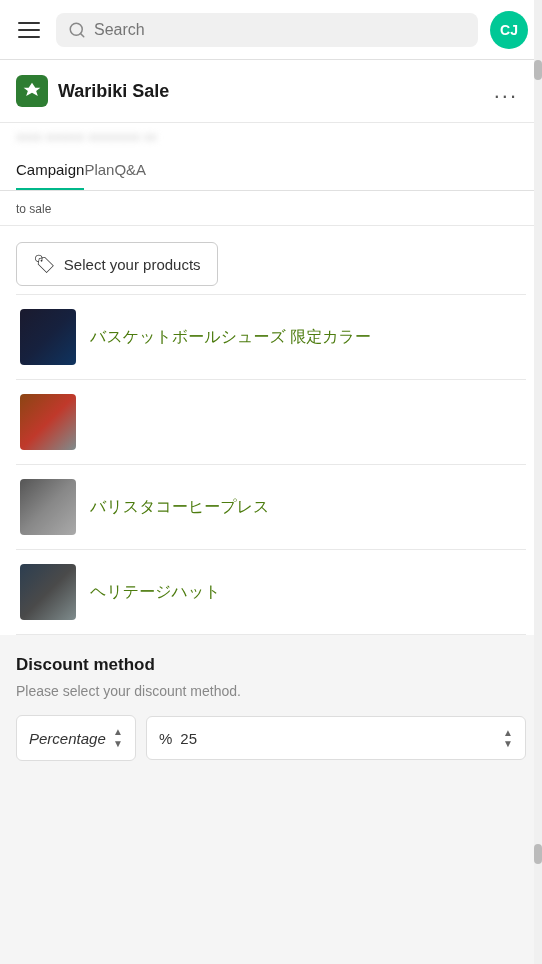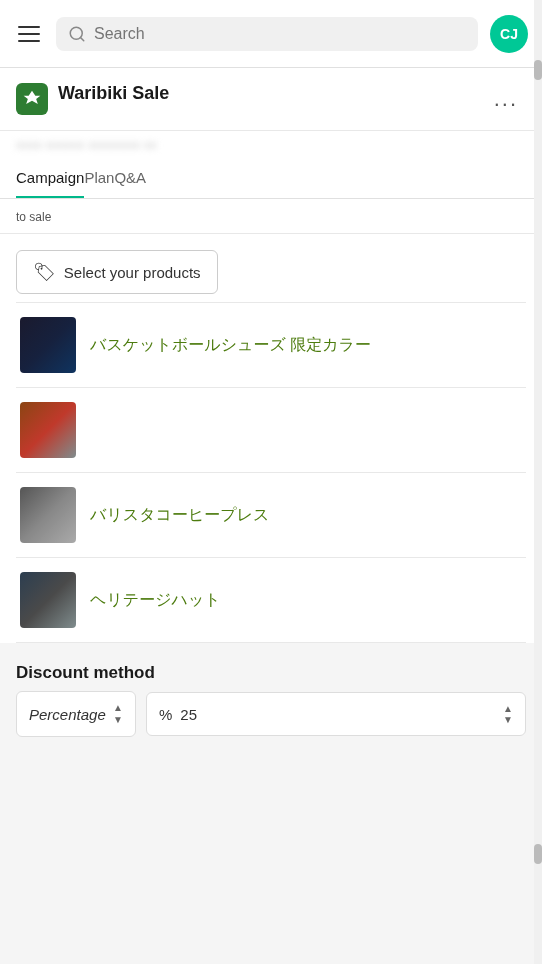--- a/index.html
+++ b/index.html
@@ -14,21 +14,21 @@
     }
 
     
     .top-bar {
       display: flex;
       align-items: center;
       gap: 12px;
       padding: 10px 14px;
       background: #fff;
       border-bottom: 1px solid #e0e0e0;
-      height: 68px;
+      height: 60px;
     }
 
     .hamburger-btn {
       background: none;
       border: none;
       cursor: pointer;
       padding: 4px;
       display: flex;
       flex-direction: column;
       gap: 5px;
@@ -85,20 +85,21 @@
       display: flex;
       align-items: center;
       justify-content: space-between;
       padding: 14px 16px;
       background: #fff;
       border-bottom: 1px solid #e8e8e8;
     }
 
     .app-header-left {
       display: flex;
+      align-items: center;
       gap: 10px;
     }
 
     .app-logo {
       width: 32px;
       height: 32px;
       background: #2e7d32;
       border-radius: 6px;
       display: flex;
       align-items: center;
@@ -429,20 +430,21 @@
 
     <div class="product-item">
       <div class="product-thumb thumb-hat"></div>
       <span class="product-name">ヘリテージハット</span>
     </div>
   </div>
 </div>
 
 <div class="discount-section">
   <div class="discount-title">Discount method</div>
+  <div class="discount-subtitle">Please select your discount method.</div>
 
   <div class="discount-controls">
     <div class="percentage-select">
       <span>Percentage</span>
       <div class="arrows">
         <span>▲</span>
         <span>▼</span>
       </div>
     </div>
     <div class="percent-input-container">

